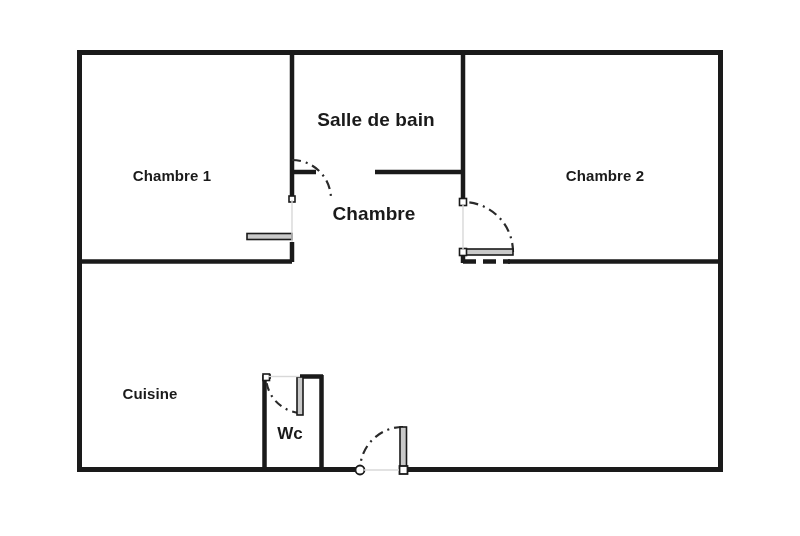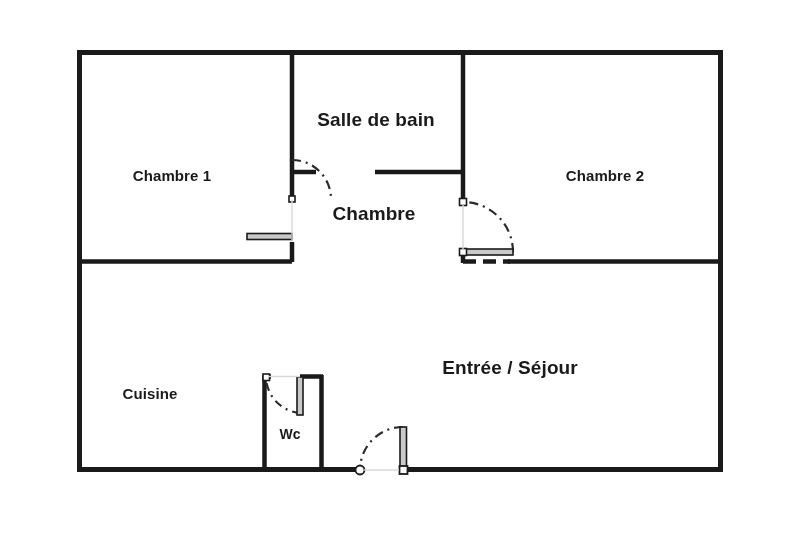--- a/index.html
+++ b/index.html
@@ -33,21 +33,21 @@
     font-family: "Liberation Sans", sans-serif;
     font-weight: bold;
     color: #1a1a1a;
     white-space: nowrap;
     transform: translate(-50%, -50%);
     letter-spacing: 0.1px;
     -webkit-font-smoothing: antialiased;
   }
   .lbl-lg { font-size: 19px; }
   .lbl-md { font-size: 15px; }
-  .lbl-sm { font-size: 14px; }
+  .lbl-sm { font-size: 17px; }
 </style>
 </head>
 <body>
 
 <div id="floorplan-root">
 
   <svg id="plan-svg" viewBox="0 0 800 536">
 
     <g stroke="#1a1a1a" stroke-width="5" fill="none" stroke-linecap="butt">
 
@@ -123,15 +123,14 @@
   <div class="room-label lbl-lg" style="left:376px; top:120px;">Salle de bain</div>
 
   <div class="room-label lbl-md" style="left:605px; top:175px;">Chambre 2</div>
 
   <div class="room-label lbl-lg" style="left:374px; top:214px;">Chambre</div>
 
   <div class="room-label lbl-md" style="left:150px; top:393px;text-align:right;">Cuisine</div>
 
   <div class="room-label lbl-sm" style="left:290px; top:434px;">Wc</div>
 
-  <div class="room-label lbl-lg" style="left:510px; top:368px;">Entrée / Séjour</div>
 
 </div>
 
 </body></html>

